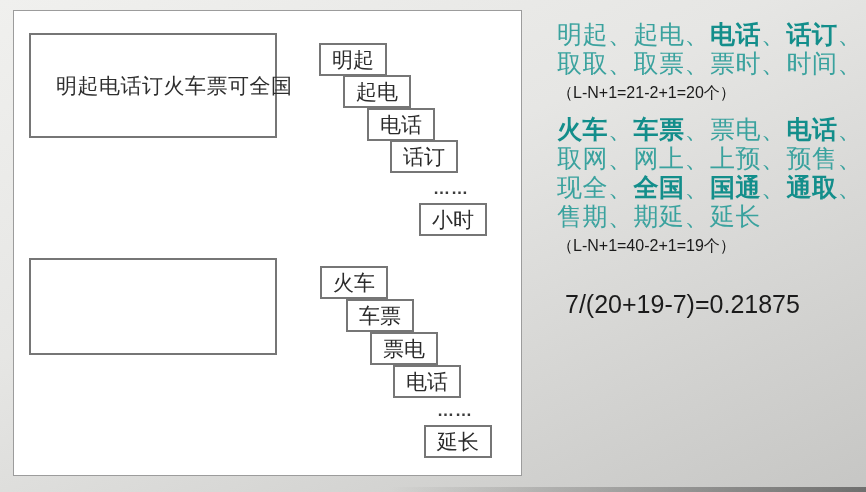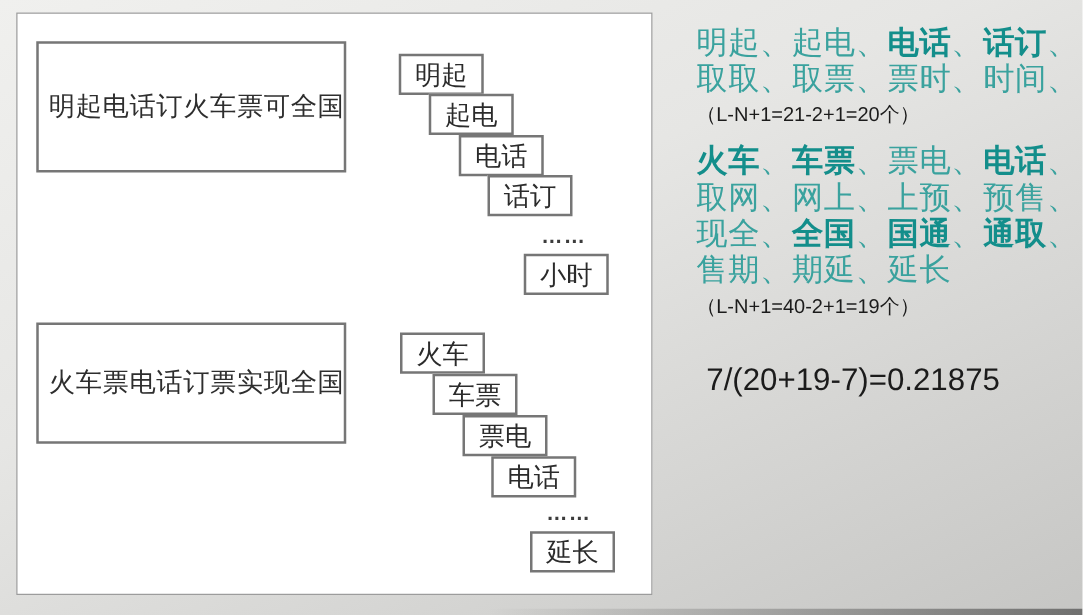--- a/index.html
+++ b/index.html
@@ -21,21 +21,21 @@
     background:#ffffff;
     border:1px solid #9c9c9c;
     box-sizing:border-box;
   }
   .sentence-box {
     position:absolute;
     box-sizing:border-box;
     background:#fff;
     border:2px solid #767676;
     display:flex; flex-direction:column; justify-content:center;
-    padding-left:8px;
+    padding-left:25px;
     font-size:21px; line-height:31px;
     color:#2e2e2e;
     letter-spacing:0.5px;
     white-space:nowrap;
   }
   #sb1 { left:15px; top:22px;  width:248px; height:105px; }
   #sb2 { left:15px; top:247px; width:248px; height:97px;  }
   .ngram-box {
     position:absolute;
     width:68px; height:33px;
@@ -108,21 +108,20 @@
     <div>
       <div class="ngram-box c1-s0">明起</div>
       <div class="ngram-box c1-s1">起电</div>
       <div class="ngram-box c1-s2">电话</div>
       <div class="ngram-box c1-s3">话订</div>
       <div class="dots c1-dots">……</div>
       <div class="ngram-box c1-last">小时</div>
     </div>
 
     <div class="sentence-box" id="sb2">
-      <div>火车票电话订票实现全国</div>
     </div>
 
     <div>
       <div class="ngram-box c2-s0">火车</div>
       <div class="ngram-box c2-s1">车票</div>
       <div class="ngram-box c2-s2">票电</div>
       <div class="ngram-box c2-s3">电话</div>
       <div class="dots c2-dots">……</div>
       <div class="ngram-box c2-last">延长</div>
     </div>

